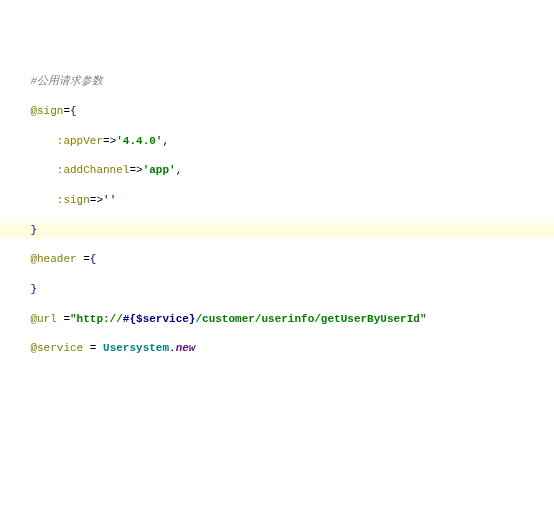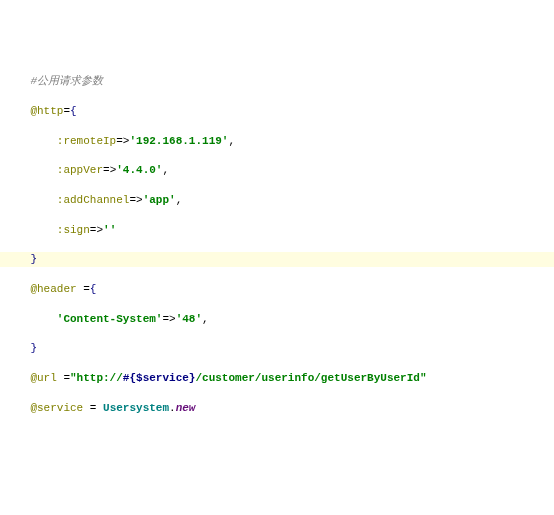--- a/index.html
+++ b/index.html
@@ -29,28 +29,26 @@
   .interp { color: #000080; font-weight: bold; }
   .codecol { flex:1; }
 </style>
 </head>
 <body>
 
 
 
 <div class="codecol">
 <div class="line">    <span class="cmt">#公用请求参数</span></div>
-<div class="line">    <span class="at">@http</span><span class="op">=</span><span class="curl">{</span></div>
-<div class="line">        <span class="fn">:remoteIp</span><span class="op">=&gt;</span><span class="str">'192.168.1.119'</span><span class="op">,</span></div>
+<div class="line">    <span class="at">@sign</span><span class="op">=</span><span class="curl">{</span></div>
 <div class="line">        <span class="fn">:appVer</span><span class="op">=&gt;</span><span class="str">'4.4.0'</span><span class="op">,</span></div>
 <div class="line">        <span class="fn">:addChannel</span><span class="op">=&gt;</span><span class="str">'app'</span><span class="op">,</span></div>
 <div class="line">        <span class="fn">:sign</span><span class="op">=&gt;</span><span class="str">''</span></div>
 <div class="line hl">    <span class="curl">}</span></div>
 <div class="line">    <span class="at">@header</span><span class="op"> =</span><span class="curl">{</span></div>
-<div class="line">        <span class="str">'Content-System'</span><span class="op">=&gt;</span><span class="str">'48'</span><span class="op">,</span></div>
 <div class="line">    <span class="curl">}</span></div>
 <div class="line">    <span class="at">@url</span><span class="op"> =</span><span class="str">"http://</span><span class="interp">#{$service}</span><span class="str">/customer/userinfo/getUserByUserId"</span></div>
 <div class="line">    <span class="at">@service</span><span class="op"> = </span><span class="teal">Usersystem</span><span class="op">.</span><span class="key">new</span></div>
 
 
 
 
 
 
 

